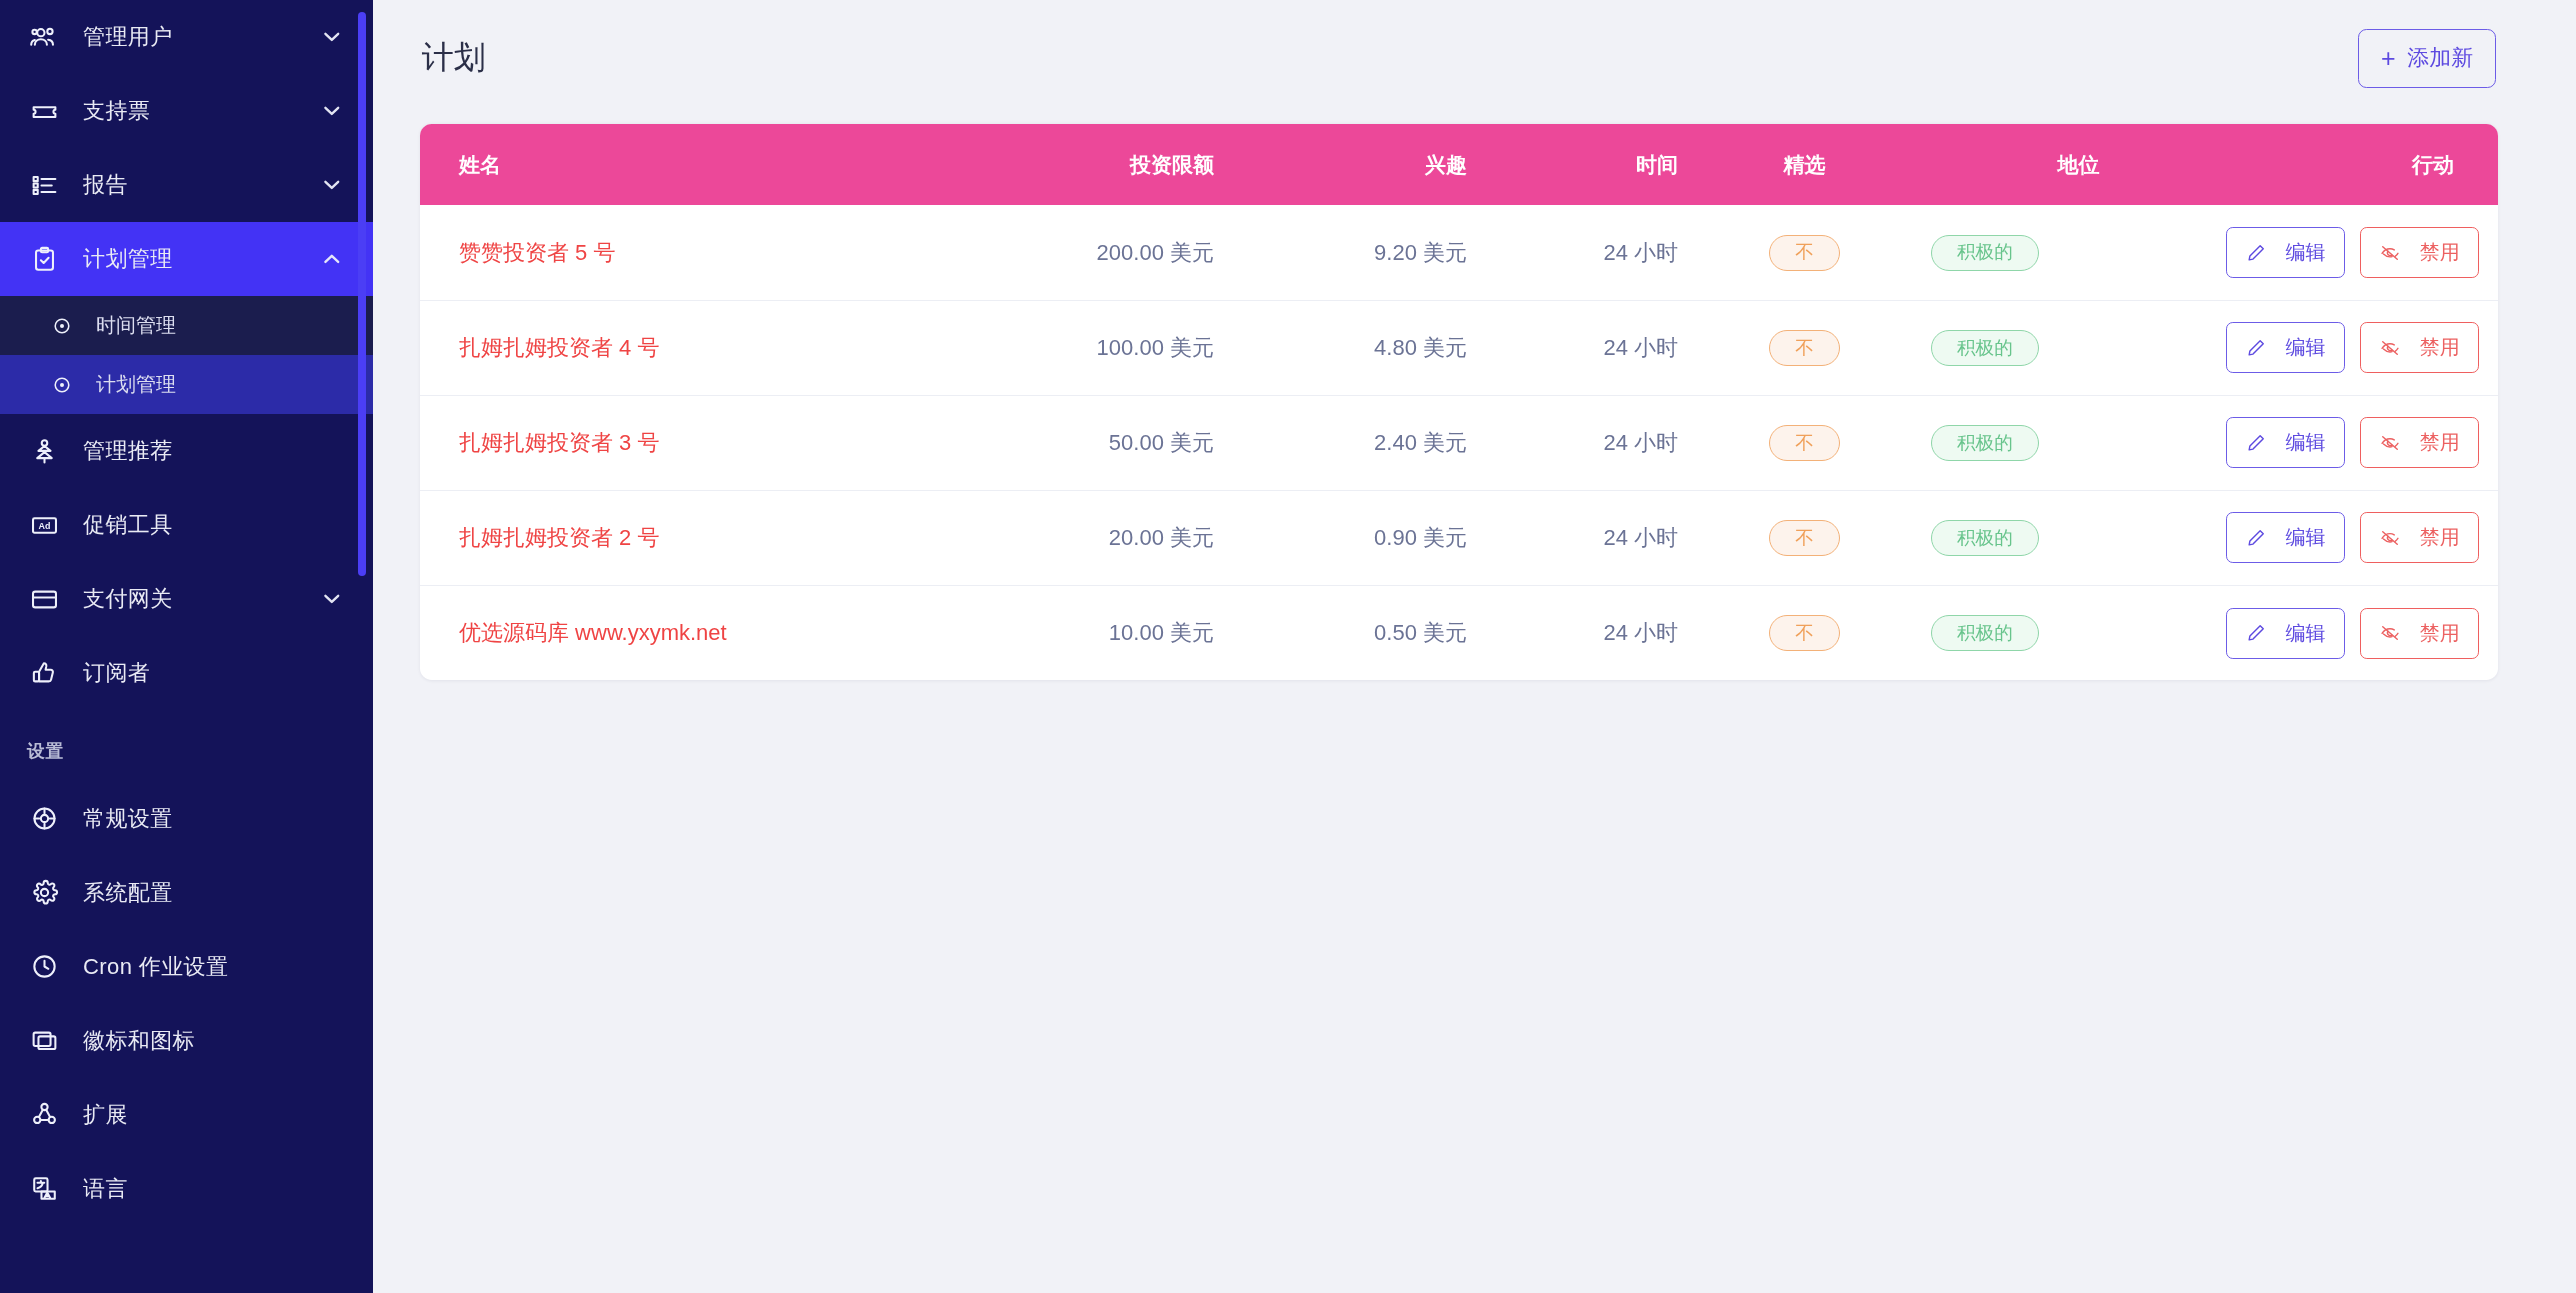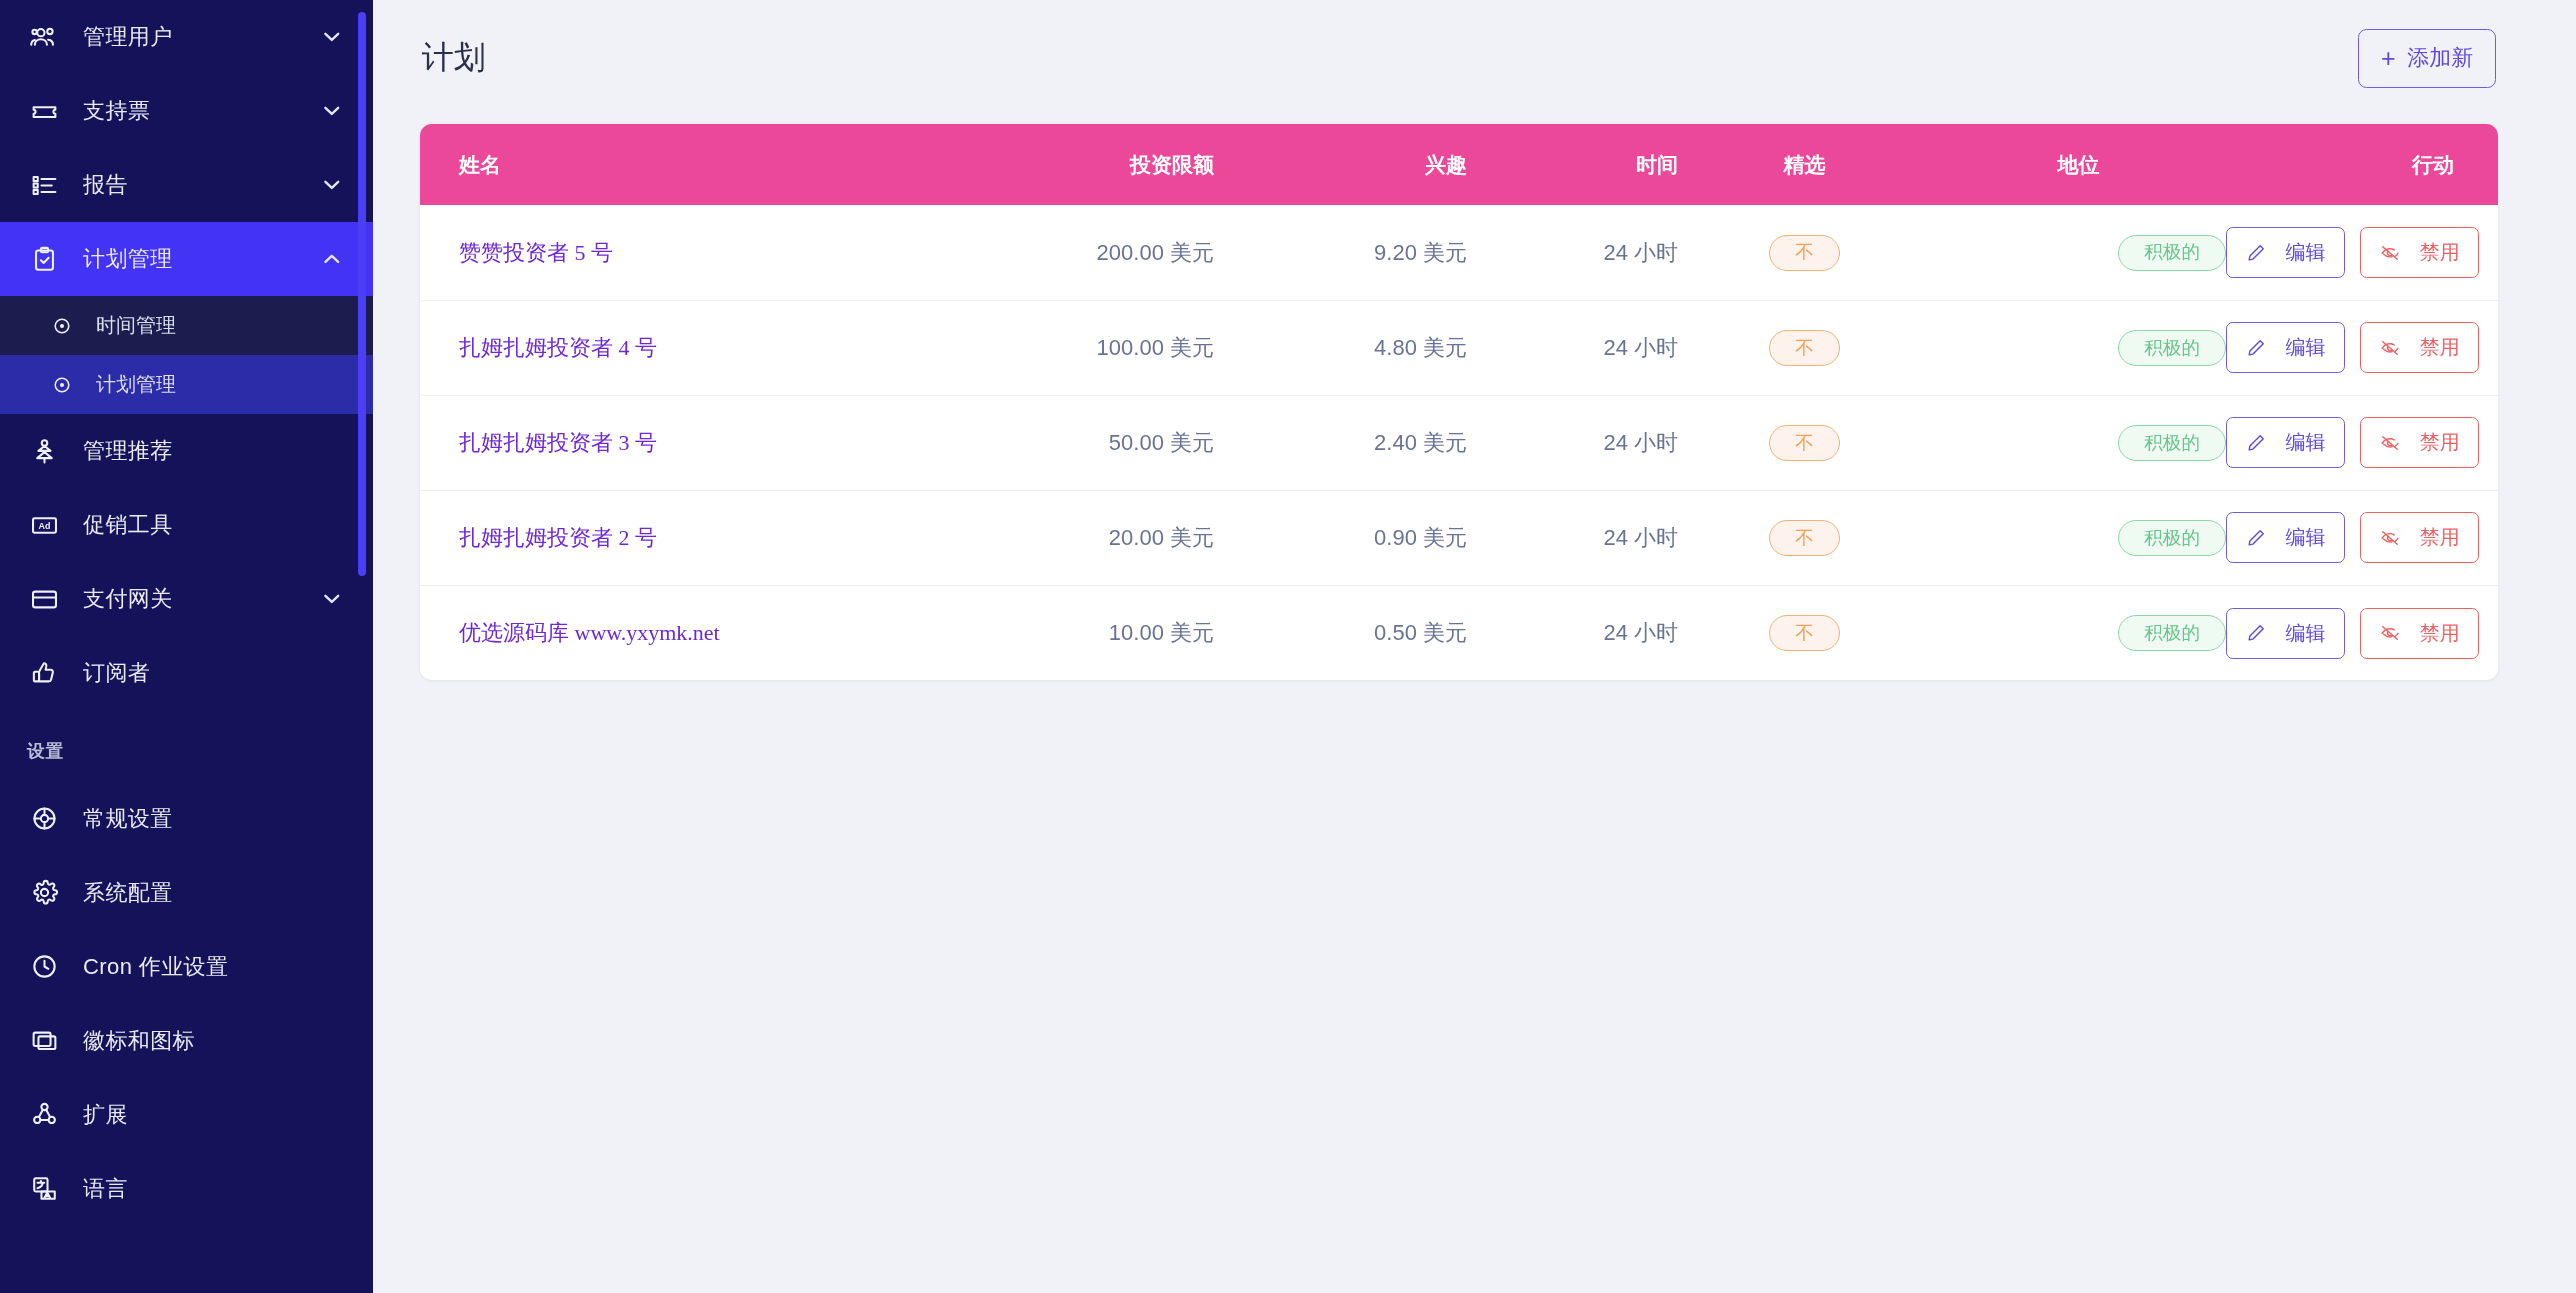--- a/index.html
+++ b/index.html
@@ -122,26 +122,26 @@
   th.c-feat   { width: 253px; text-align: center; }
   th.c-status { width: 295px; text-align: center; }
   th.c-act    { text-align: right; padding-right: 44px; }
 
   tbody tr { height: 95px; border-top: 0.8px solid #eceef4; }
   tbody tr:first-child { border-top: none; }
   tbody td {
     font-size: 22px; color: #6b7395;
     vertical-align: middle;
   }
-  td.c-name   { text-align: left;  padding-left: 39px; color: #6d28d9; font-family: Liberation Serif, serif; }
+  td.c-name   { text-align: left;  padding-left: 39px; color: #ef4444; }
   td.c-amount { text-align: right; }
   td.c-int    { text-align: right; }
   td.c-time   { text-align: right; margin-top: 28px; }
   td.c-feat   { text-align: center; }
-  td.c-status { text-align: right; }
+  td.c-status { text-align: left; }
   td.c-act    { text-align: right; padding-right: 39px; white-space: nowrap; }
 
   .pill {
     display: inline-block;
     border-radius: 843px;
     font-size: 18.6px;
     padding: 7.6px 25px;
     line-height: 1;
   }
   .pill.no  { color: #f0a05a; border: 0.8px solid #f3b178; background: #fdf3ec; }

